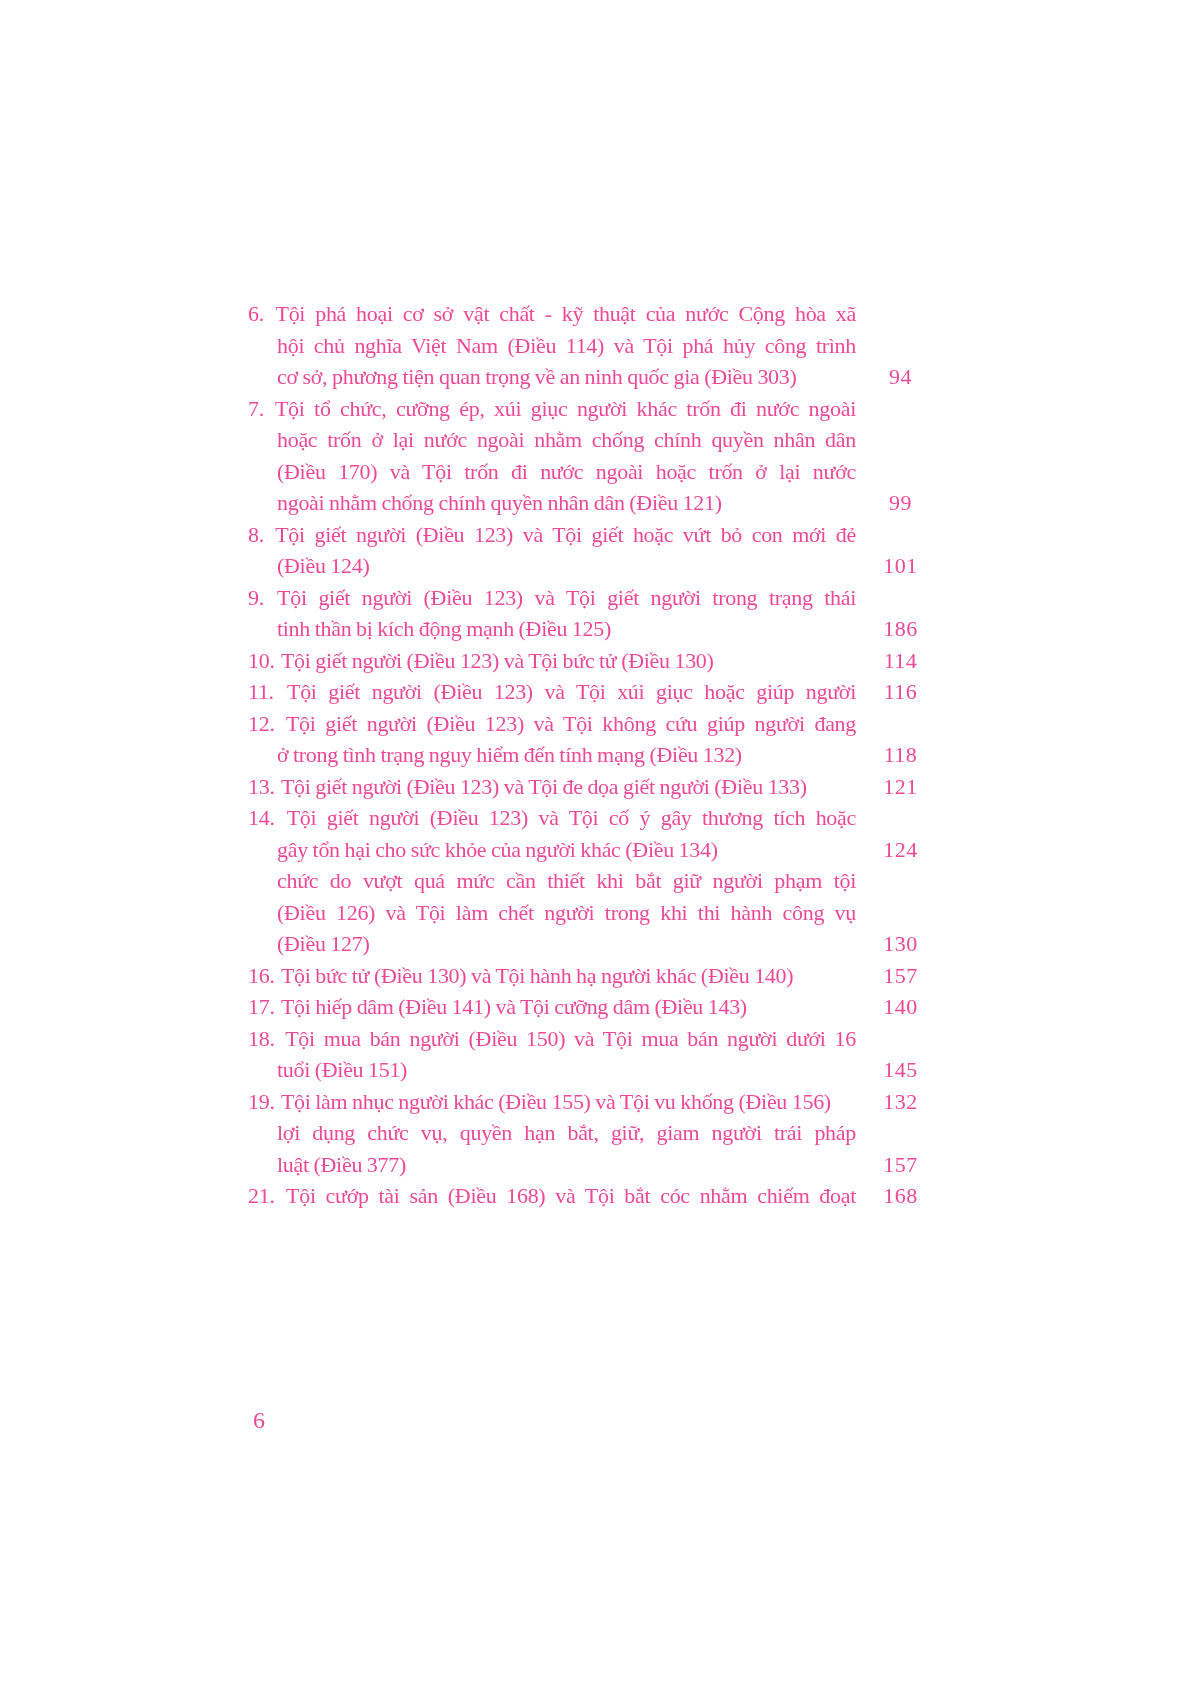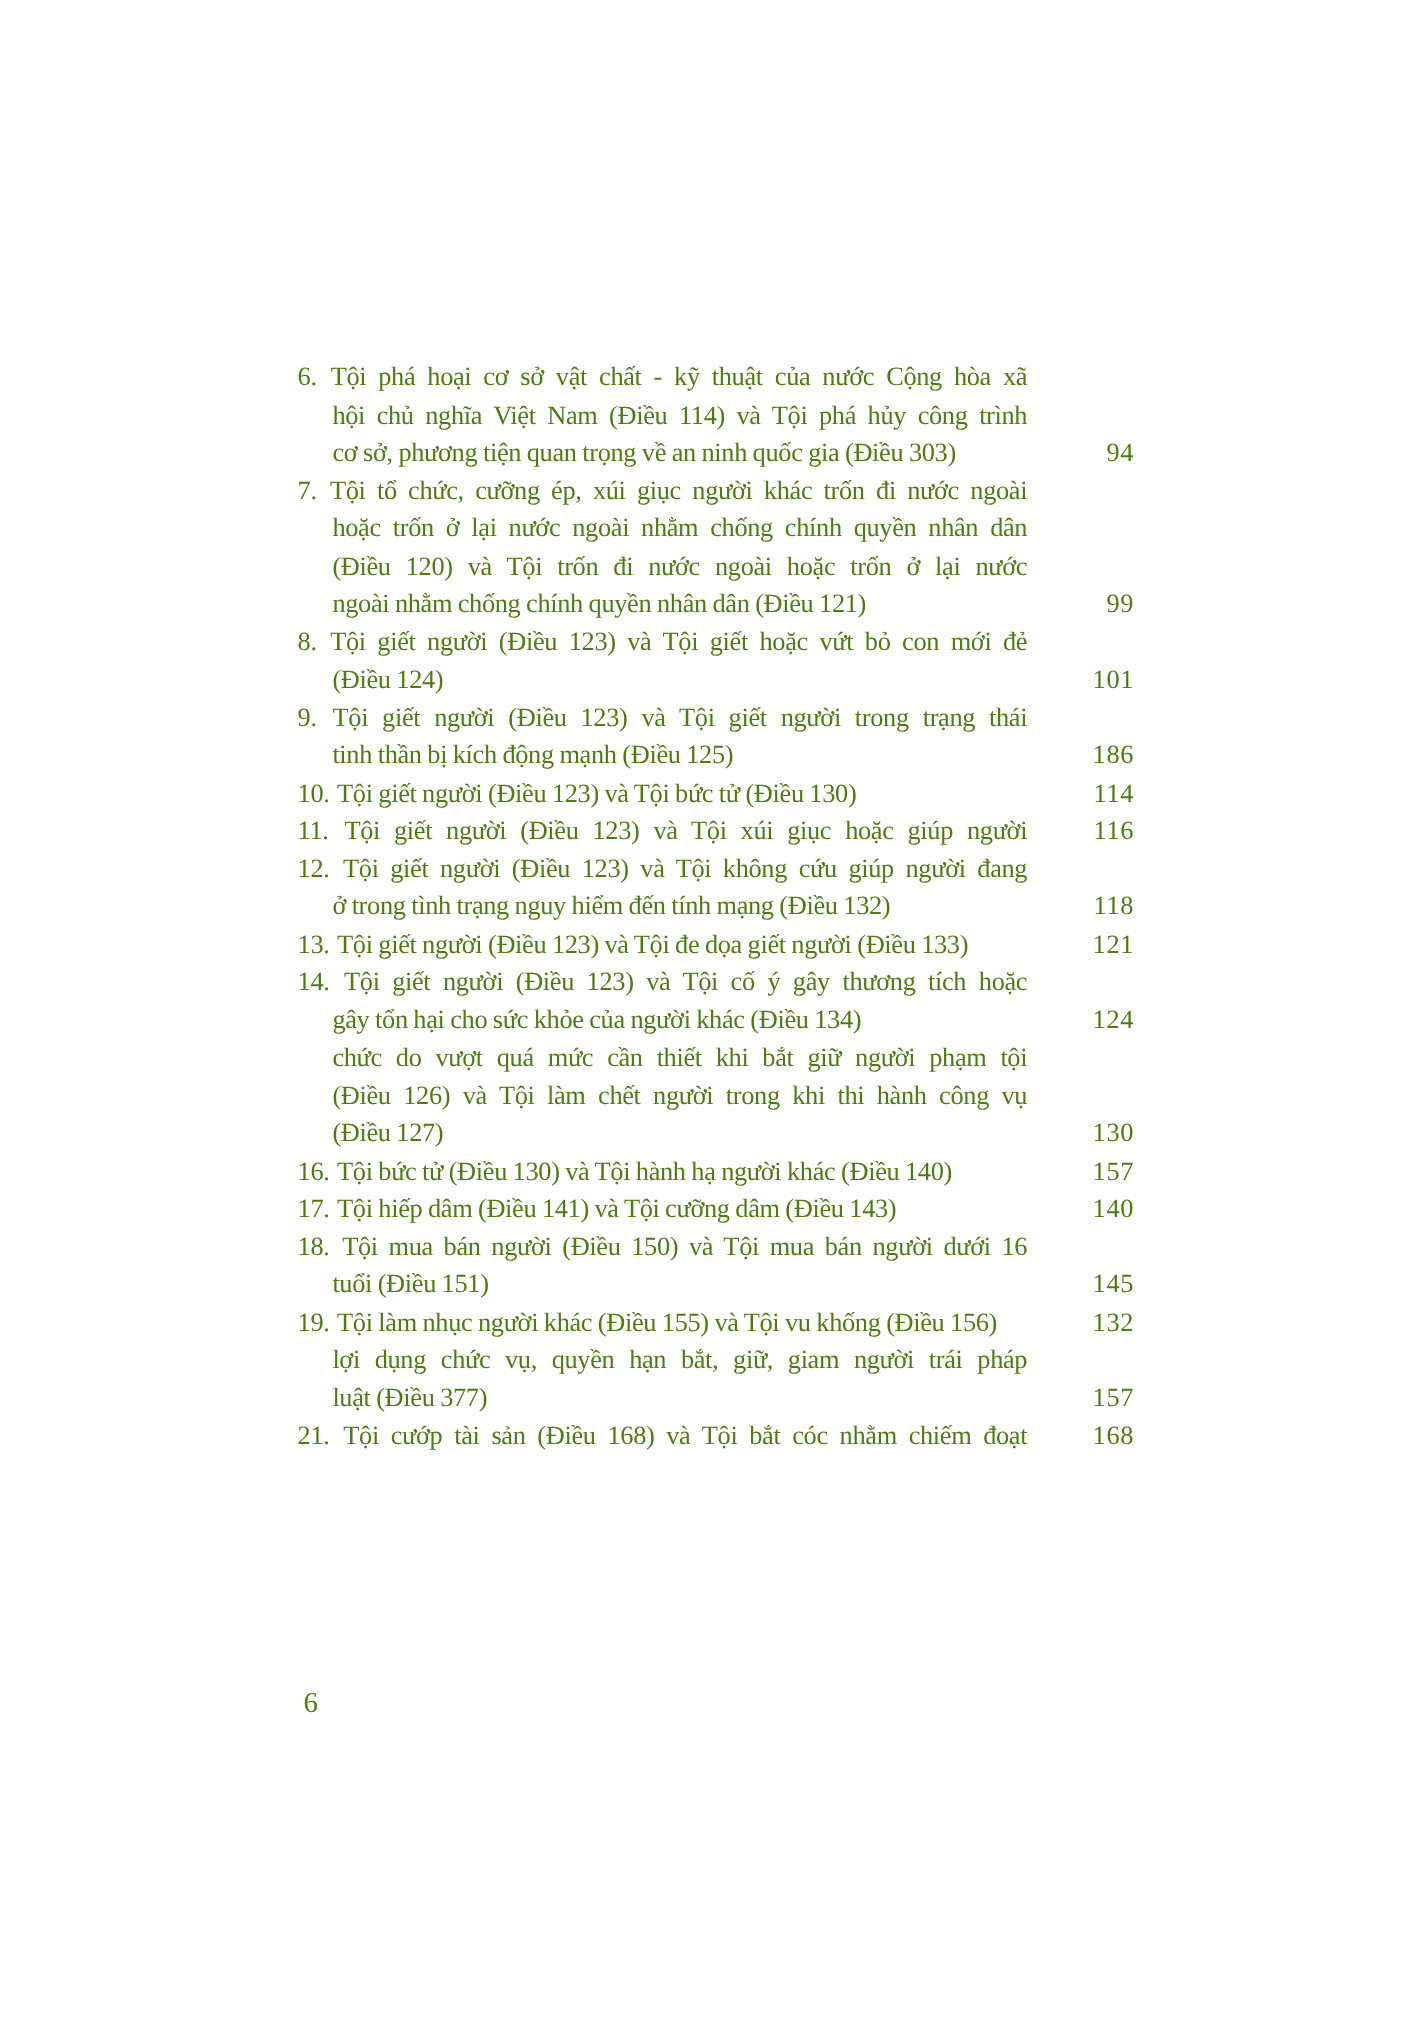--- a/index.html
+++ b/index.html
@@ -7,21 +7,21 @@
     padding: 0;
     background: #ffffff;
   }
   .sheet {
     position: relative;
     width: 1190px;
     height: 1684px;
     background: #ffffff;
     overflow: hidden;
     font-family: "Liberation Serif", "DejaVu Serif", serif;
-    color: #4d7c0f;
+    color: #ec4899;
     border-radius: 17px;
   }
   .toc {
     position: absolute;
     left: 248px;
     top: 298px;
     width: 697px;
   }
   .entry {
     display: flex;
@@ -43,21 +43,21 @@
     text-align-last: justify;
   }
   .line.cont {
     padding-left: 29px;
   }
   .num {
     padding-right: 2px;
   }
   .page-col {
     width: 89px;
-    text-align: right;
+    text-align: center;
     font-size: 22px;
     line-height: 31.5px;
     letter-spacing: 0.5px;
   }
   .footer-num {
     position: absolute;
     left: 253px;
     top: 1406px;
     font-size: 24px;
     line-height: 28px;
@@ -74,21 +74,21 @@
           <div class="line cont just">hội chủ nghĩa Việt Nam (Điều 114) và Tội phá hủy công trình</div>
           <div class="line cont">cơ sở, phương tiện quan trọng về an ninh quốc gia (Điều 303)</div>
         </div>
     <div class="page-col">94</div>
   </div>
 
   <div class="entry">
     <div class="lines">
           <div class="line just"><span class="num">7.</span> Tội tổ chức, cưỡng ép, xúi giục người khác trốn đi nước ngoài</div>
           <div class="line cont just">hoặc trốn ở lại nước ngoài nhằm chống chính quyền nhân dân</div>
-          <div class="line cont just">(Điều 120) và Tội trốn đi nước ngoài hoặc trốn ở lại nước</div>
+          <div class="line cont just">(Điều 170) và Tội trốn đi nước ngoài hoặc trốn ở lại nước</div>
           <div class="line cont">ngoài nhằm chống chính quyền nhân dân (Điều 121)</div>
         </div>
     <div class="page-col">99</div>
   </div>
 
   <div class="entry">
     <div class="lines">
           <div class="line just"><span class="num">8.</span> Tội giết người (Điều 123) và Tội giết hoặc vứt bỏ con mới đẻ</div>
           <div class="line cont">(Điều 124)</div>
         </div>

